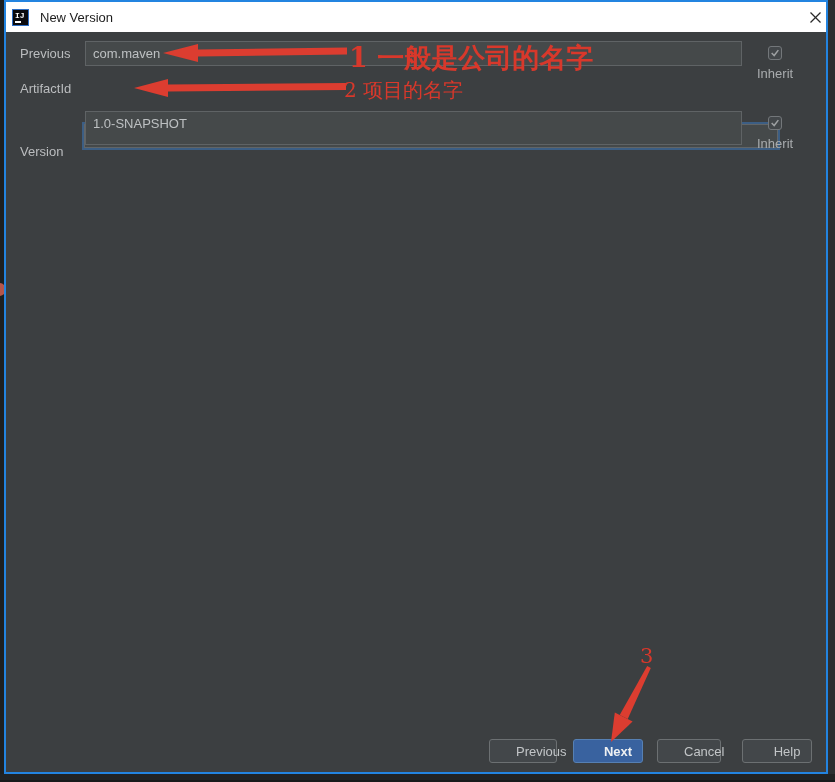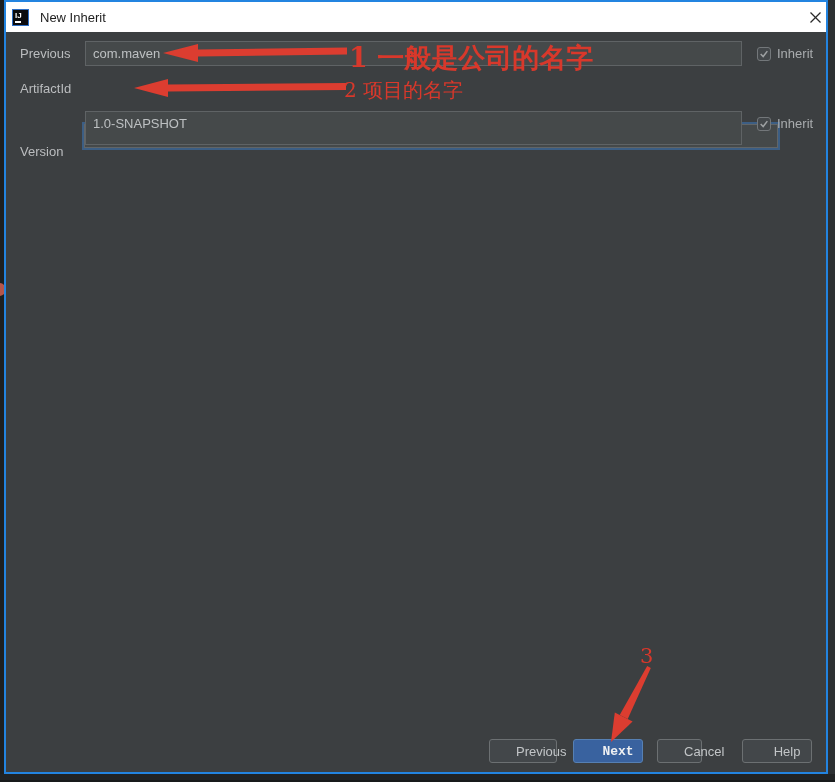--- a/index.html
+++ b/index.html
@@ -25,21 +25,21 @@
     position:absolute; left:0; top:0; width:100%; height:30px;
     background:#ffffff; display:flex; align-items:center;
   }
   .app-icon {
     position:relative; margin-left:6px; width:17px; height:17px;
     background:#0b0b0d; border:1px solid #2f6fc4; flex:0 0 auto;
   }
   .app-icon .ij {
     position:absolute; left:2px; top:1px; color:#ffffff;
     font-size:8px; font-weight:bold; letter-spacing:0px;
-    font-family:Liberation Sans, sans-serif;
+    font-family:Liberation Mono, monospace;
   }
   .app-icon .bar { position:absolute; left:2px; bottom:2px; width:6px; height:2px; background:#ffffff; }
   .title-text { margin-left:11px; font-size:13px; color:#1d1d1d; }
   .close-btn {
     position:absolute; right:2px; top:6px; width:18px; height:18px;
     display:flex; align-items:center; justify-content:center; cursor:pointer;
   }
 
   .content { position:absolute; left:0; top:30px; width:820px; height:740px; background:#3c3f41; }
 
@@ -52,34 +52,34 @@
   }
   .focus-ring {
     position:absolute; border:2px solid #3c5e84; background:#45494a;
   }
   .focus-ring .inner-field {
     width:100%; height:100%; background:#45494a; border:1px solid #616567;
     color:#bdc0c2; font-size:13px; line-height:21px; padding:0 6px;
     white-space:nowrap; overflow:hidden;
   }
 
-  .inherit { position:absolute; display:flex; align-items:center; gap:6px; }
+  .inherit { position:absolute; display:flex; align-items:center; gap:6px;flex-direction:column; }
   .inherit .cbx {
     width:14px; height:14px; border-radius:3px; background:#43474a;
     border:1px solid #73777a; display:flex; align-items:center; justify-content:center;
   }
   .inherit .lbl { font-size:13px; color:#a9acae; }
 
   .btn {
     position:absolute; height:24px; border-radius:3px;
     background:#43474a; border:1px solid #6c7072; color:#c2c5c7;
     font-size:13px; text-align:center; line-height:22px; cursor:pointer;padding-left:26px;
   }
   .btn-next {
-    background:#39629f; border:1px solid #5680b3; color:#eef0f2; font-weight:bold;font-family:Liberation Mono, monospace;
+    background:#39629f; border:1px solid #5680b3; color:#eef0f2; font-weight:bold;
   }
 
   
   .annot-svg { position:absolute; left:0; top:0; width:835px; height:782px; pointer-events:none; z-index:50; }
   .annot-text {
     position:absolute; z-index:51; pointer-events:none; color:#d8382b;
     font-family:"DejaVu Serif", "Liberation Serif", serif; white-space:nowrap;
   }
   #note1 { left:349px; top:40px;  font-size:27px;font-weight:bold; }
   #note2 { left:344px; top:77px;  font-size:20px; }
@@ -93,21 +93,21 @@
 <div class="bg-bottom"></div>
 <div class="red-dot"></div>
 
 <div class="dialog">
 
   <div class="titlebar">
     <div class="app-icon">
       <span class="ij">IJ</span>
       <span class="bar"></span>
     </div>
-    <span class="title-text">New Inherit</span>
+    <span class="title-text">New Version</span>
     <div class="close-btn">
       <svg width="13" height="13" viewBox="0 0 13 13">
         <line x1="1.5" y1="1.5" x2="11.5" y2="11.5" stroke="#2a2a2a" stroke-width="1.2"></line>
         <line x1="11.5" y1="1.5" x2="1.5" y2="11.5" stroke="#2a2a2a" stroke-width="1.2"></line>
       </svg>
     </div>
   </div>
 
   <div class="content">
 
@@ -133,21 +133,21 @@
       <span class="cbx">
         <svg width="10" height="10" viewBox="0 0 12 12">
           <path d="M2 6 L5 9 L10 2.5" fill="none" stroke="#9ea1a3" stroke-width="1.8"></path>
         </svg>
       </span>
       <span class="lbl">Inherit</span>
     </div>
 
     <button class="btn" style="left:483px; top:707px; width:68px;">Previous</button>
     <button class="btn btn-next" style="left:567px; top:707px; width:70px;">Next</button>
-    <button class="btn" style="left:651px; top:707px; width:45px;">Cancel</button>
+    <button class="btn" style="left:651px; top:707px; width:64px;">Cancel</button>
     <button class="btn" style="left:736px; top:707px; width:70px;">Help</button>
   </div>
 </div>
 
 <svg class="annot-svg">
 
   <polygon fill="#dc3d30" points="163,53 198,44 198,49.5 347,47.5 347,54.5 198,56.5 198,62"></polygon>
 
   <polygon fill="#dc3d30" points="134,88 168,79 168,84.5 346,83 346,90 168,91.5 168,97"></polygon>
 

